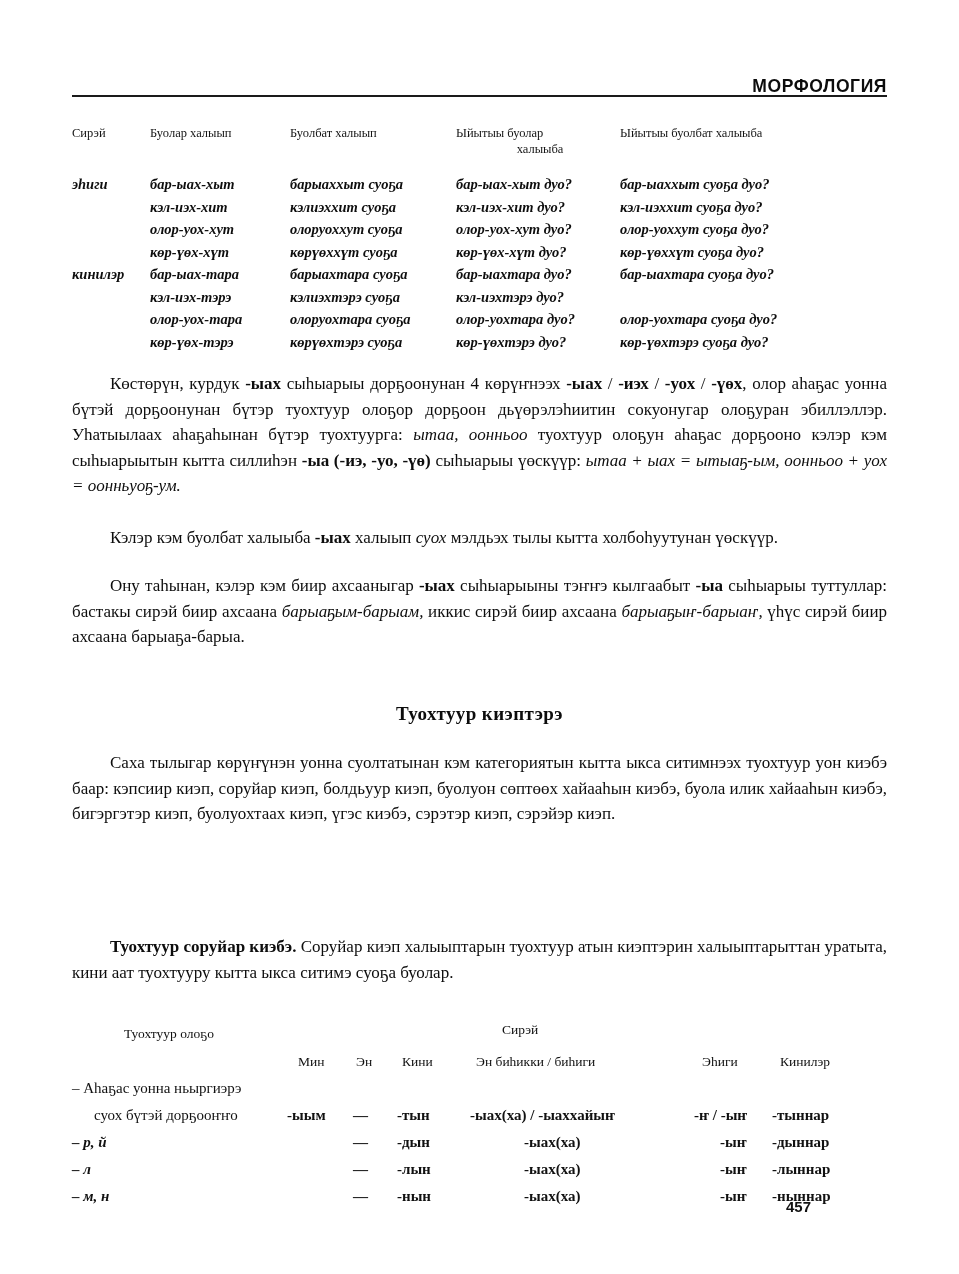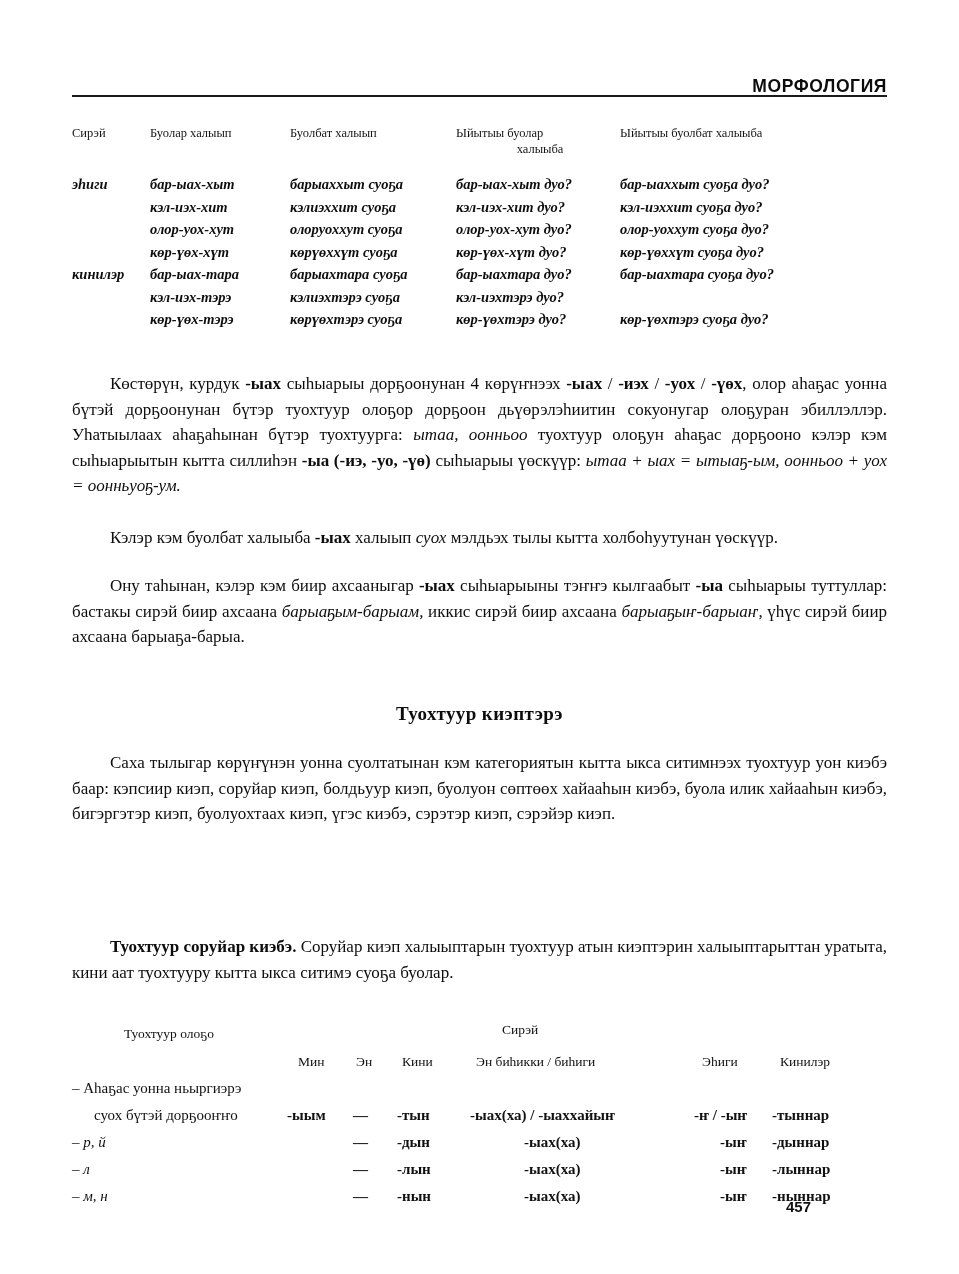--- a/index.html
+++ b/index.html
@@ -155,21 +155,21 @@
     position: relative;
     height: 27px;
     white-space: nowrap;
     font-size: 15px;
     font-weight: bold;
   }
   .conj-line .lbl {
     position: absolute;
     left: 0;
     top: 0;
-    font-weight: normal;
+    font-weight: bold;
     font-style: normal;
   }
   .conj-line .lbl.ital { font-style: italic; }
   .conj-line .lbl.indent { left: 22px; font-weight: bold; font-style: normal; }
   .conj-line .v {
     position: absolute;
     top: 0;
     font-weight: bold;
     white-space: nowrap;
   }
@@ -263,20 +263,27 @@
         <div class="cell pt-c4">бар-ыахтара суоҕа дуо?</div>
       </div>
       <div class="pt-row">
         <div class="cell pt-c0"></div>
         <div class="cell pt-c1">кэл-иэх-тэрэ</div>
         <div class="cell pt-c2">кэлиэхтэрэ суоҕа</div>
         <div class="cell pt-c3">кэл-иэхтэрэ дуо?</div>
       </div>
       <div class="pt-row">
         <div class="cell pt-c0"></div>
+        <div class="cell pt-c1">олор-уох-тара</div>
+        <div class="cell pt-c2">олоруохтара суоҕа</div>
+        <div class="cell pt-c3">олор-уохтара дуо?</div>
+        <div class="cell pt-c4">олор-уохтара суоҕа дуо?</div>
+      </div>
+      <div class="pt-row">
+        <div class="cell pt-c0"></div>
         <div class="cell pt-c1">көр-үөх-тэрэ</div>
         <div class="cell pt-c2">көрүөхтэрэ суоҕа</div>
         <div class="cell pt-c3">көр-үөхтэрэ дуо?</div>
         <div class="cell pt-c4">көр-үөхтэрэ суоҕа дуо?</div>
       </div>
     </div>
   </div>
 
   <div class="para" style="top:371px;">Көстөрүн, курдук <b>-ыах</b> сыһыарыы дорҕоонунан 4 көрүҥнээх <b>-ыах</b> / <b>-иэх</b> / <b>-уох</b> / <b>-үөх</b>, олор аһаҕас уонна бүтэй дорҕоонунан бүтэр туохтуур олоҕор дорҕоон дьүөрэлэһиитин сокуонугар олоҕуран эбиллэллэр. Уһатыылаах аһаҕаһынан бүтэр туохтуурга: <i>ытаа, оонньоо</i> туохтуур олоҕун аһаҕас дорҕооно кэлэр кэм сыһыарыытын кытта силлиһэн <b>-ыа (-иэ, -уо, -үө)</b> сыһыарыы үөскүүр: <i>ытаа + ыах = ытыаҕ-ым, оонньоо + уох = оонньуоҕ-ум.</i></div>
   <div class="para" style="top:525px;">Кэлэр кэм буолбат халыыба <b>-ыах</b> халыып <i>суох</i> мэлдьэх тылы кытта холбоһуутунан үөскүүр.</div>

